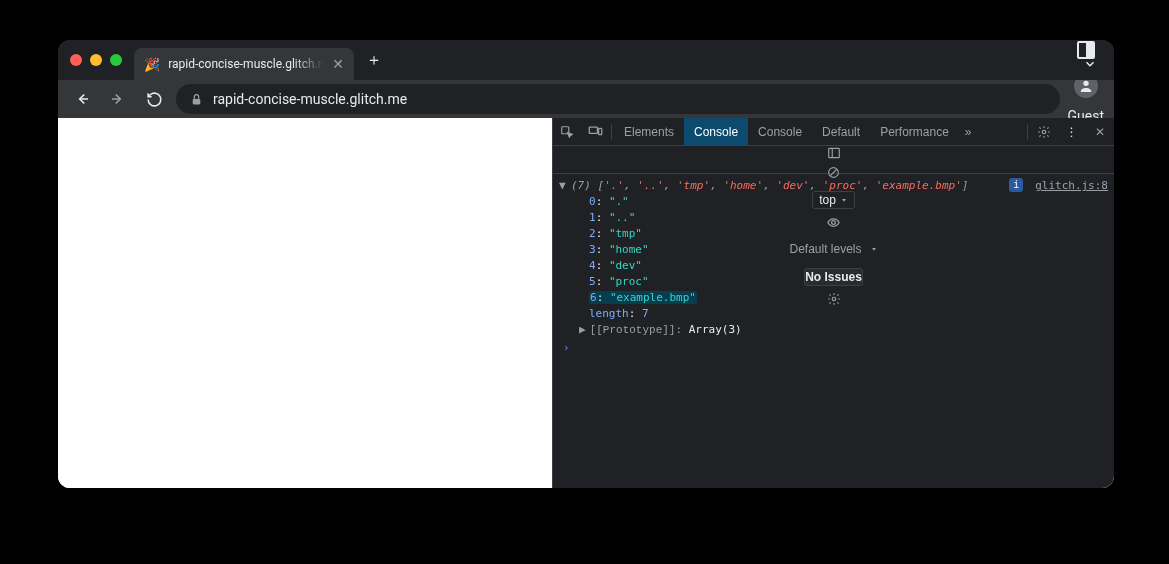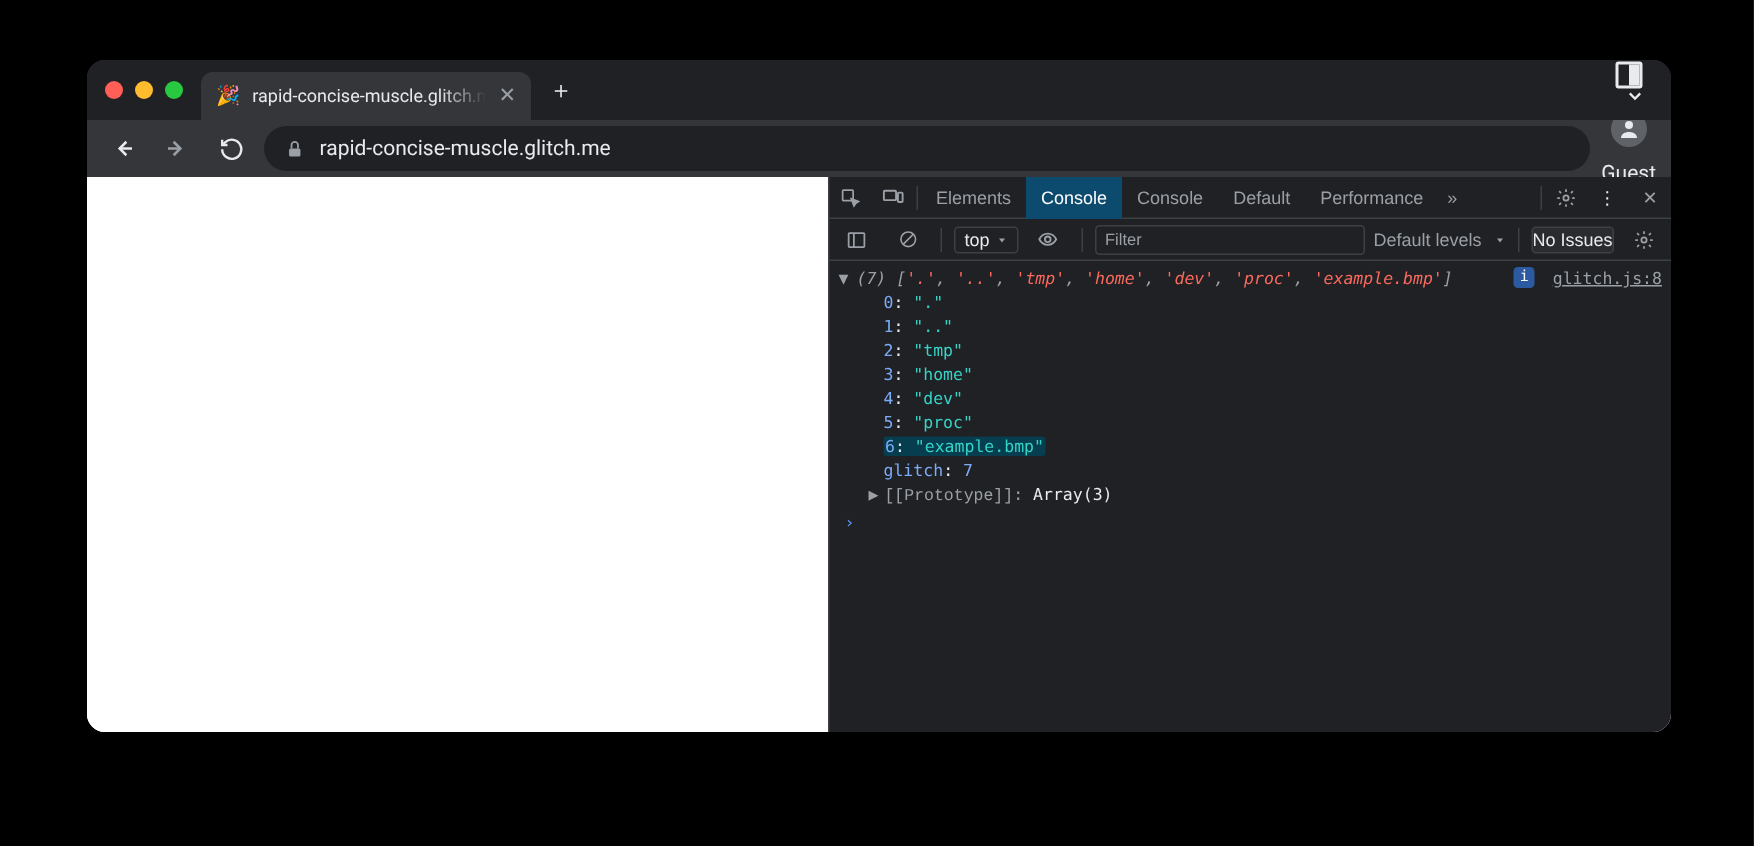--- a/index.html
+++ b/index.html
@@ -168,34 +168,36 @@
   .console-bar {
     height:28px;
     display:flex;
     align-items:center;
     gap:6px;
     padding:0 4px;
     border-bottom:1px solid #3c4043;
     font-family:-apple-system,sans-serif;
     font-size:12px;
     color:#9aa0a6;
+    flex-direction:column;
   }
   .ctx-select {
     display:flex;align-items:center;gap:4px;
     border:1px solid #3c4043;border-radius:3px;padding:1px 6px;color:#e8eaed;
   }
   .filter-input {
     flex:1;min-width:40px;height:20px;background:transparent;border:1px solid #3c4043;
     border-radius:3px;padding:0 6px;color:#e8eaed;font-size:11px;
   }
   .filter-input::placeholder{color:#9aa0a6;}
   .levels { display:flex;align-items:center;gap:8px;white-space:nowrap;justify-content:flex-end; }
   .pill {
     border:1px solid #3c4043;border-radius:3px;padding:1px 0;color:#e8eaed;
     background:#2a2b2e;
+    font-weight:bold;
   }
   
   .console-body {
     flex:1;
     padding:4px 6px;
     overflow:auto;
     line-height:16px;
     font-size:11px;
     position:relative;
   }
@@ -364,21 +366,20 @@
               <polygon points="6 9 18 9 12 17"></polygon>
             </svg>
         </div>
         <div class="dt-iconbtn">
           <svg width="15" height="15" viewBox="0 0 24 24" fill="none" stroke="#9aa0a6" stroke-width="2">
               <circle cx="12" cy="12" r="3"></circle>
               <path d="M3 12c2-4 6-6 9-6s7 2 9 6c-2 4-6 6-9 6s-7-2-9-6z"></path>
             </svg>
         </div>
         <div class="dt-sep"></div>
-        <input class="filter-input" placeholder="Filter" style="">
         <div class="levels">
           <span>Default levels</span>
           <svg width="8" height="8" viewBox="0 0 24 24" fill="#9aa0a6">
               <polygon points="6 9 18 9 12 17"></polygon>
             </svg>
         </div>
         <div class="dt-sep"></div>
         <div class="pill">No Issues</div>
         <div class="dt-iconbtn dt-gear">
           <svg width="14" height="14" viewBox="0 0 24 24" fill="none" stroke="#9aa0a6" stroke-width="2">
@@ -398,21 +399,21 @@
         <div id="entries">
             <div class="arr-line"><span class="idx">0</span><span class="colon">: </span><span class="val">"."</span></div>
             <div class="arr-line"><span class="idx">1</span><span class="colon">: </span><span class="val">".."</span></div>
             <div class="arr-line"><span class="idx">2</span><span class="colon">: </span><span class="val">"tmp"</span></div>
             <div class="arr-line"><span class="idx">3</span><span class="colon">: </span><span class="val">"home"</span></div>
             <div class="arr-line"><span class="idx">4</span><span class="colon">: </span><span class="val">"dev"</span></div>
             <div class="arr-line"><span class="idx">5</span><span class="colon">: </span><span class="val">"proc"</span></div>
             <div class="arr-line hl"><span class="hlspan"><span class="idx">6</span><span class="colon">: </span><span class="val">"example.bmp"</span></span></div>
           </div>
         <div class="arr-line">
-          <span class="len">glitch</span><span class="colon">: </span><span class="lenval">7</span>
+          <span class="len">length</span><span class="colon">: </span><span class="lenval">7</span>
         </div>
         <div class="proto-line">
           <span class="disc2">▶</span><span class="pp">[[Prototype]]</span><span class="colon">: </span><span class="av">Array(3)</span>
         </div>
         <div class="prompt-line">›</div>
       </div>
     </div>
   </div>
 </div>
 

